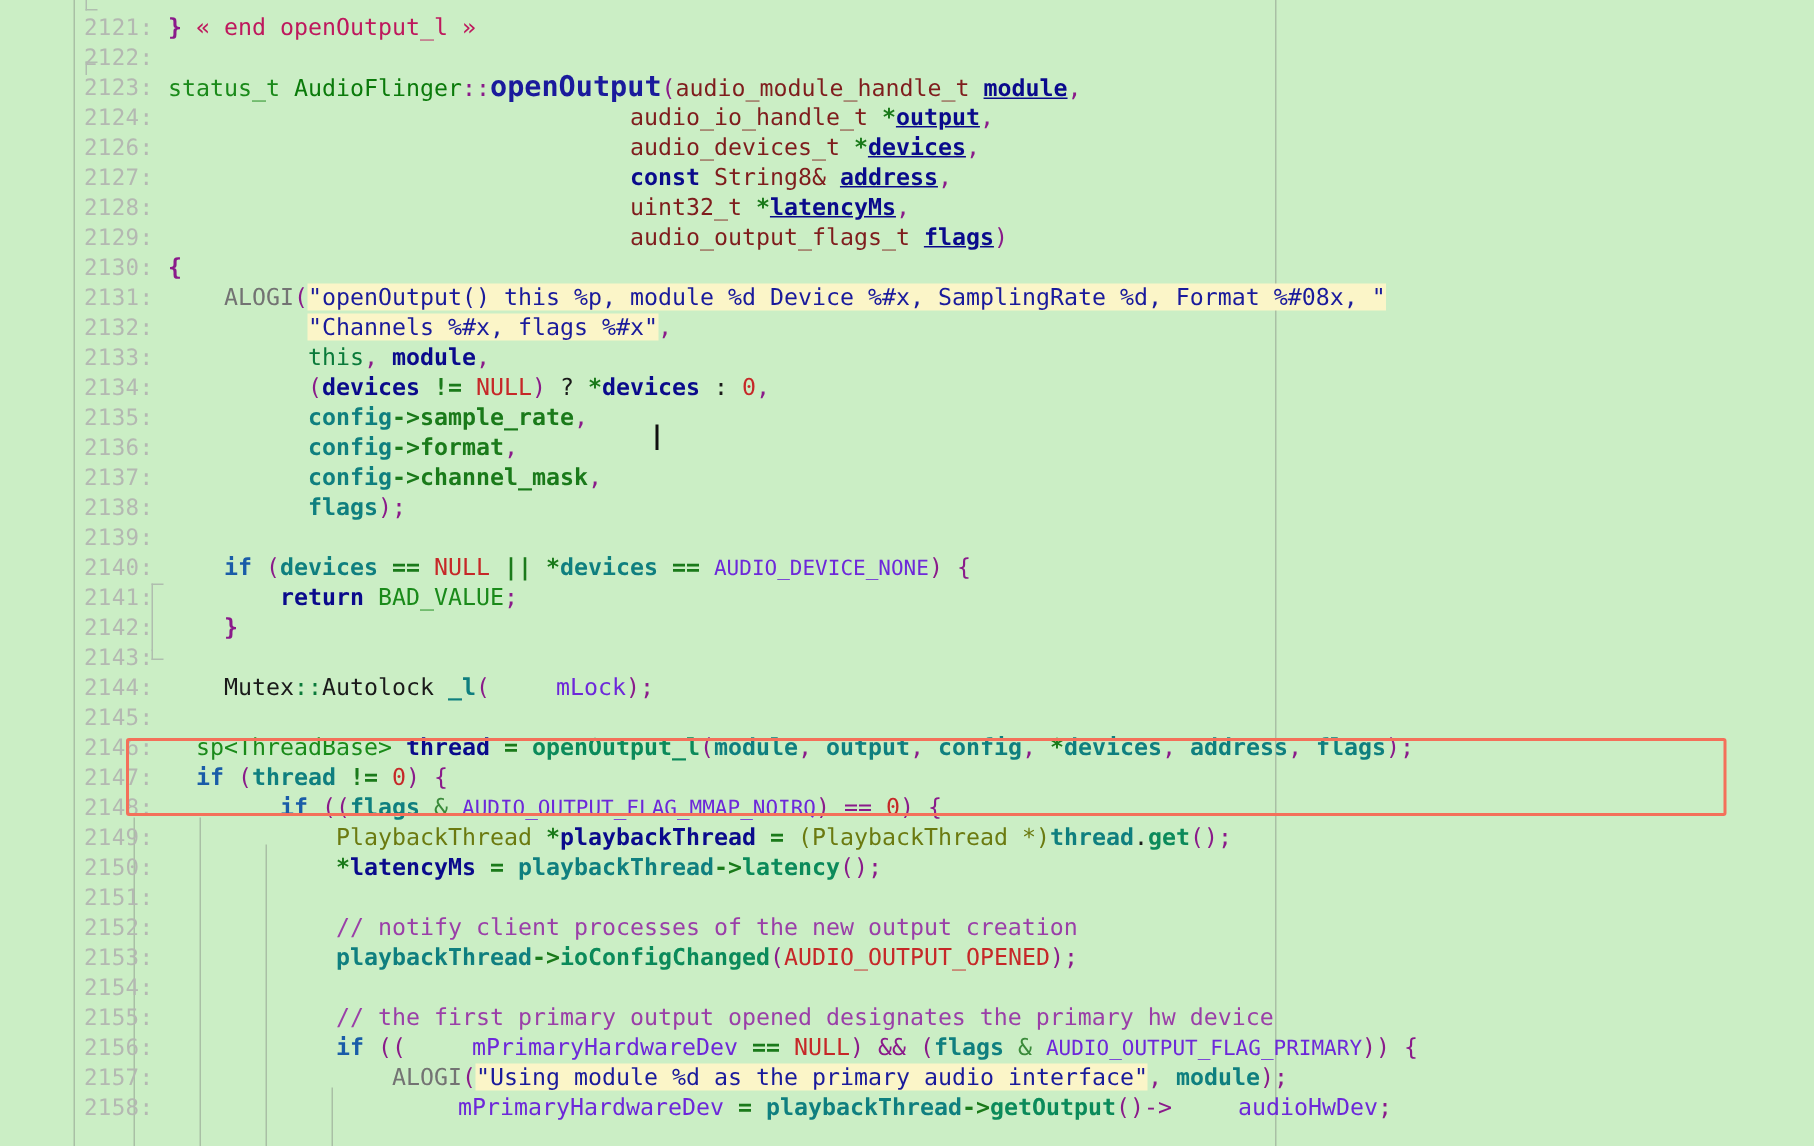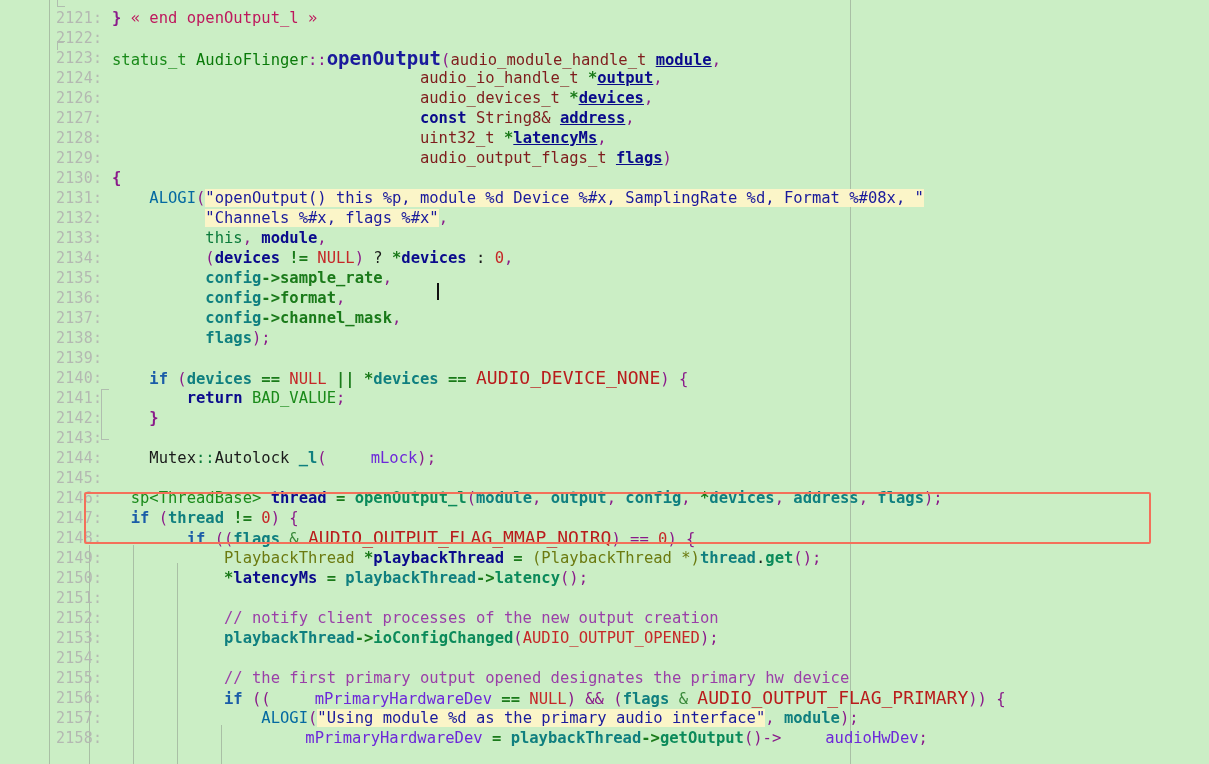--- a/index.html
+++ b/index.html
@@ -45,29 +45,29 @@
   .t-punc   {color:#8a1a8a;}
   .t-param  {color:#0a0a8c;font-weight:bold;text-decoration:underline;}
   .t-ptype  {color:#7f1d1d;}                 
   .t-str    {color:#1a1a9c;background:#fbf5c8;}
   .t-kw     {color:#0a0a8c;font-weight:bold;}
   .t-kw2    {color:#1a5ca8;font-weight:bold;}
   .t-const  {color:#c62828;}
   .t-num    {color:#c62828;}
   .t-var    {color:#0a0a8c;font-weight:bold;}
   .t-mvar   {color:#0f7f7f;font-weight:bold;}
-  .t-mac    {color:#0369a1;}
+  .t-mac    {color:#737373;}
   .t-cmt    {color:#9a3fa8;}
   .t-op     {color:#1a7a1a;font-weight:bold;}
   .t-olive  {color:#6b7a10;}
   .t-plain  {color:#1a1a1a;}
   .t-teal   {color:#6d28d9;padding-left:44px;}
   .t-dgreen {color:#0a7a3a;}
   .t-amp    {color:#3a8a3a;}
-  .t-macro  {color:#b91c1c;font-size:18px;}
+  .t-macro  {color:#6d28d9;font-size:14px;}
   .t-fold   {color:#be185d;margin-top:16px;}
   .t-brace  {color:#8a1a8a;font-weight:bold;}
 
   
   .guide{position:absolute;width:1px;background:#a9bfa5;z-index:2;}
   
   .fold{position:absolute;z-index:2;border-left:1px solid #b0bdaf;border-top:1px solid #b0bdaf;width:7px;}
   .foldb{position:absolute;z-index:2;border-left:1px solid #b0bdaf;border-bottom:1px solid #b0bdaf;width:7px;}
 
   

